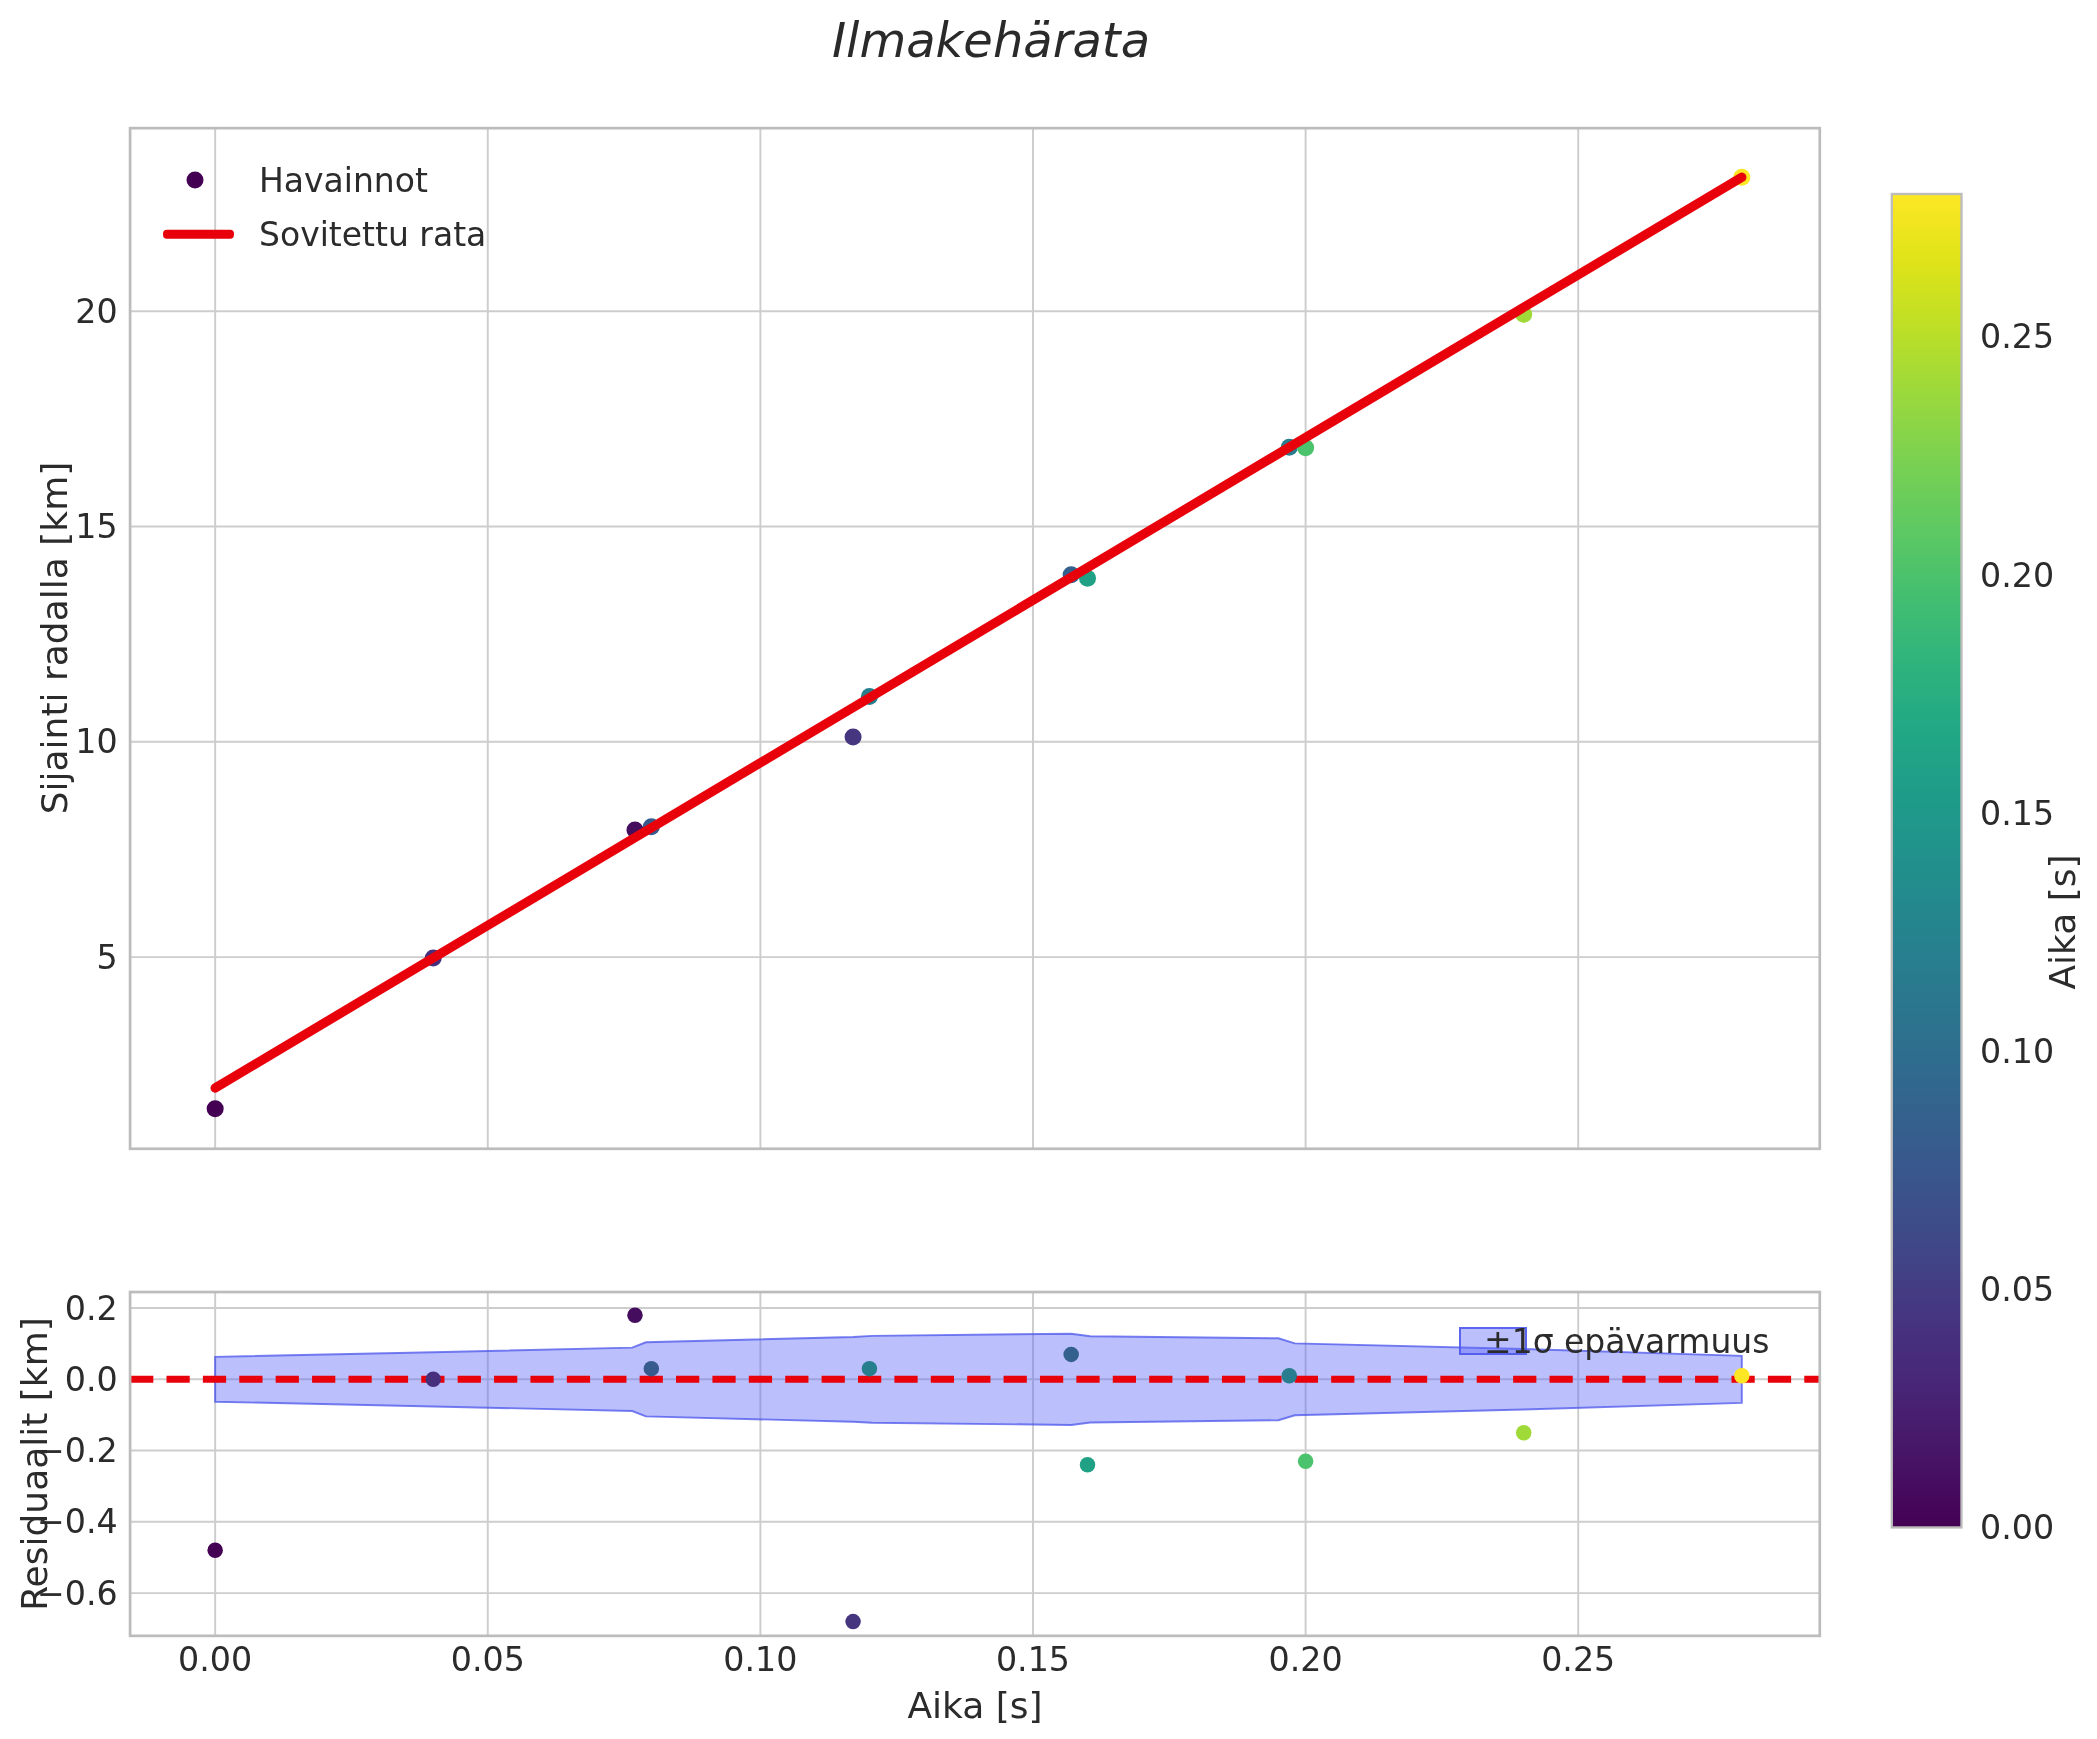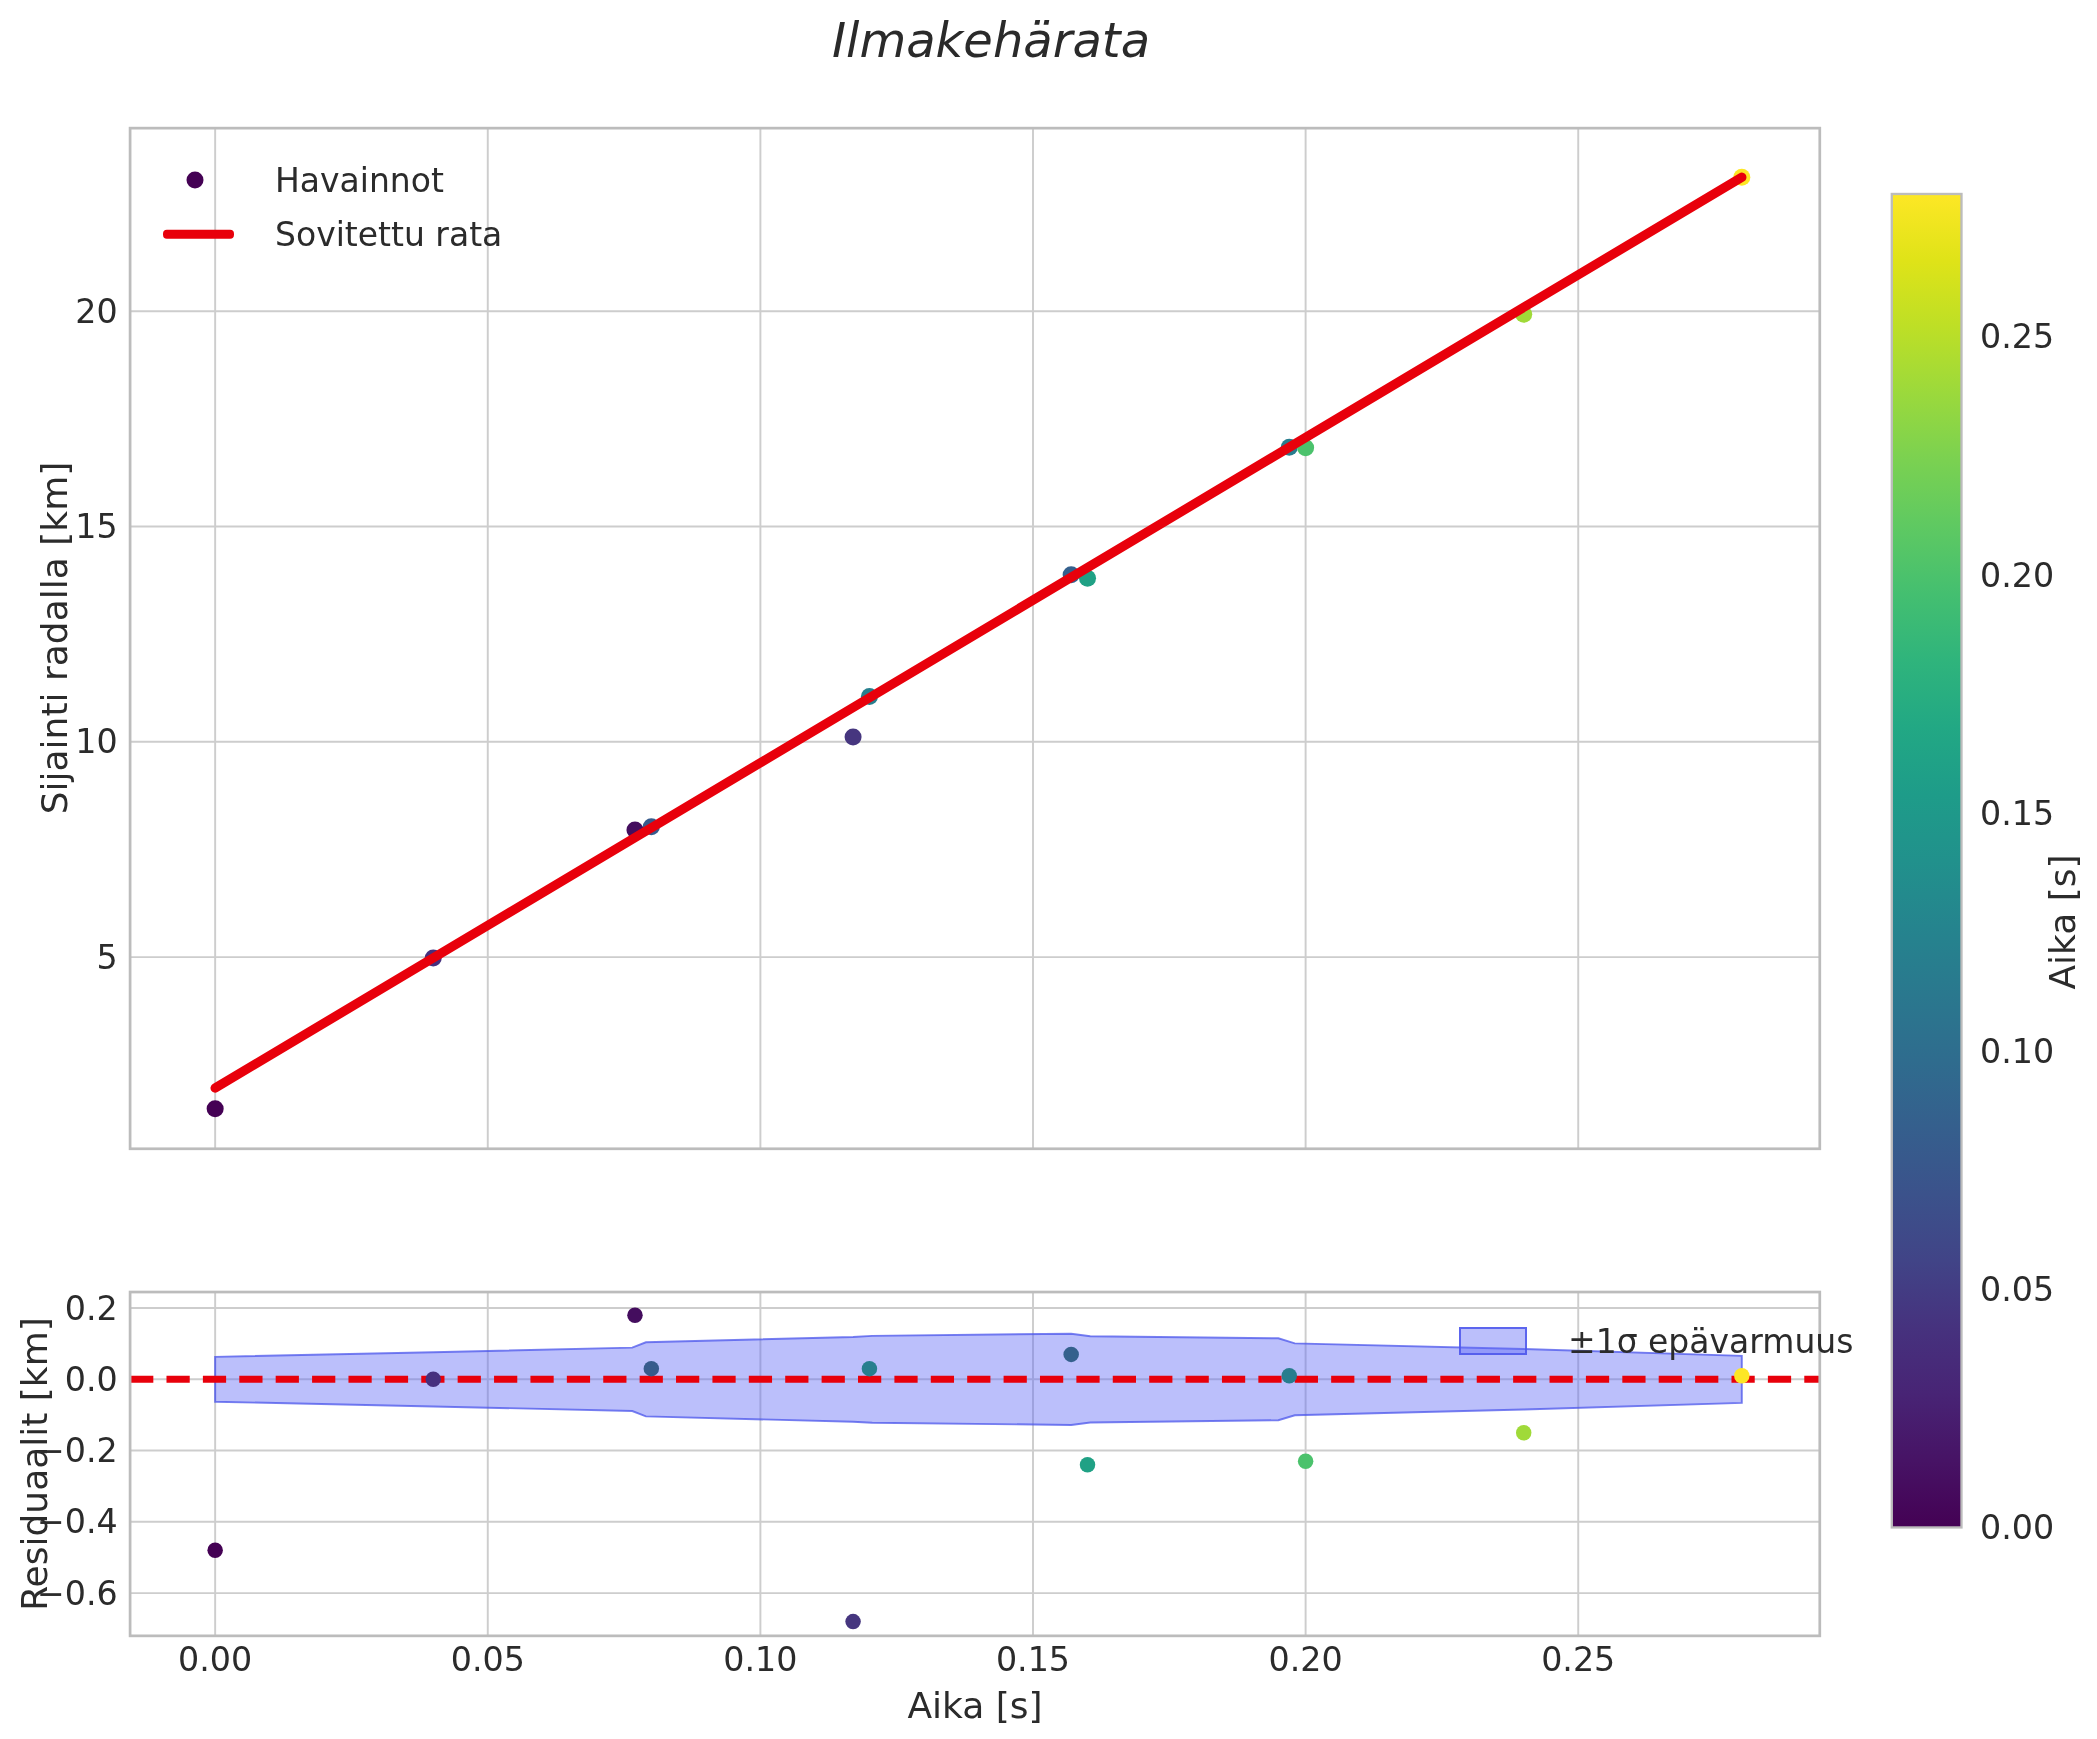--- a/index.html
+++ b/index.html
@@ -4,21 +4,21 @@
 <style>
   html,body{margin:0;padding:0;background:#ffffff;}
   #figure{position:relative;width:2097px;height:1740px;background:#ffffff;
           font-family:"DejaVu Sans","Liberation Sans",sans-serif;color:#2b2b2b;overflow:hidden;}
   #plot-svg{position:absolute;left:0;top:0;width:2097px;height:1740px;}
   .overlay{position:absolute;white-space:nowrap;color:#2b2b2b;}
   .title{font-size:48px;font-style:italic;transform:translateX(-50%);color:#2a2a2a;}
   .axis-label{font-size:36px;}
   .rot{transform:translate(-50%,-50%) rotate(-90deg);}
   .center-x{transform:translateX(-50%);}
-  .legend-text{font-size:33px;transform:translateY(-50%);margin-left:16px;}
+  .legend-text{font-size:33px;transform:translateY(-50%);}
   .legend-dot{width:17px;height:17px;border-radius:50%;transform:translate(-50%,-50%);}
   .legend-line{width:71px;height:8.5px;border-radius:3.9px;transform:translateY(-50%);}
   .legend-patch{width:68px;height:28px;background:rgba(92,102,245,0.42);border:2.3px solid rgba(75,85,235,0.85);box-sizing:border-box;}
   svg text{font-family:"DejaVu Sans","Liberation Sans",sans-serif;fill:#2b2b2b;}
 </style>
 </head>
 <body>
 
 <div id="figure">
   <svg id="plot-svg" viewBox="0 0 2708 2246">
@@ -142,16 +142,16 @@
 
   <div class="overlay">
     <div class="overlay legend-dot" style="left:195px;top:180px;background:#440154;"></div>
     <div class="overlay legend-text" style="left:259px;top:180px;">Havainnot</div>
     <div class="overlay legend-line" style="left:163px;top:234px;background:#e8000b;"></div>
     <div class="overlay legend-text" style="left:259px;top:234px;text-align:right;">Sovitettu rata</div>
   </div>
 
   <div class="overlay">
     <div class="overlay legend-patch" style="left:1459px;top:1327px;"></div>
-    <div class="overlay legend-text" style="left:1552px;top:1341px;">±1σ epävarmuus</div>
+    <div class="overlay legend-text" style="left:1484px;top:1341px;">±1σ epävarmuus</div>
   </div>
 </div>
 
 
 </body></html>

